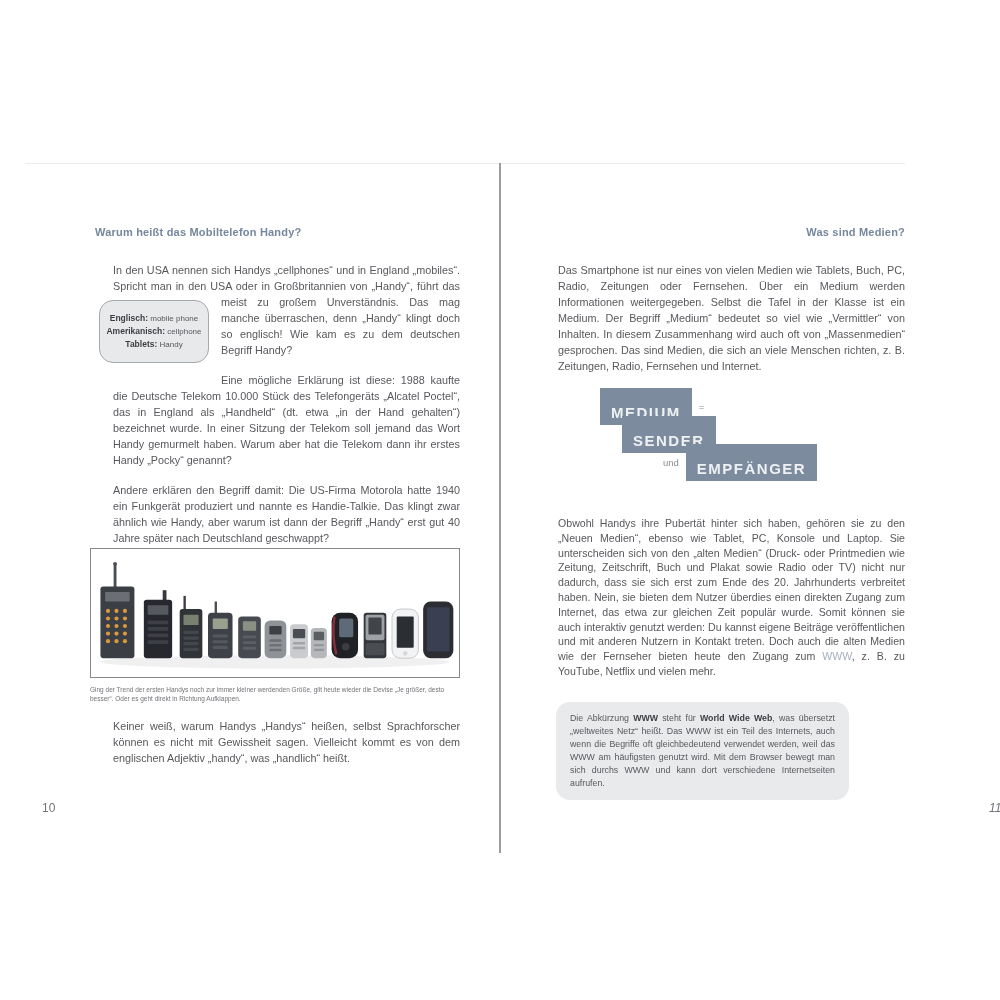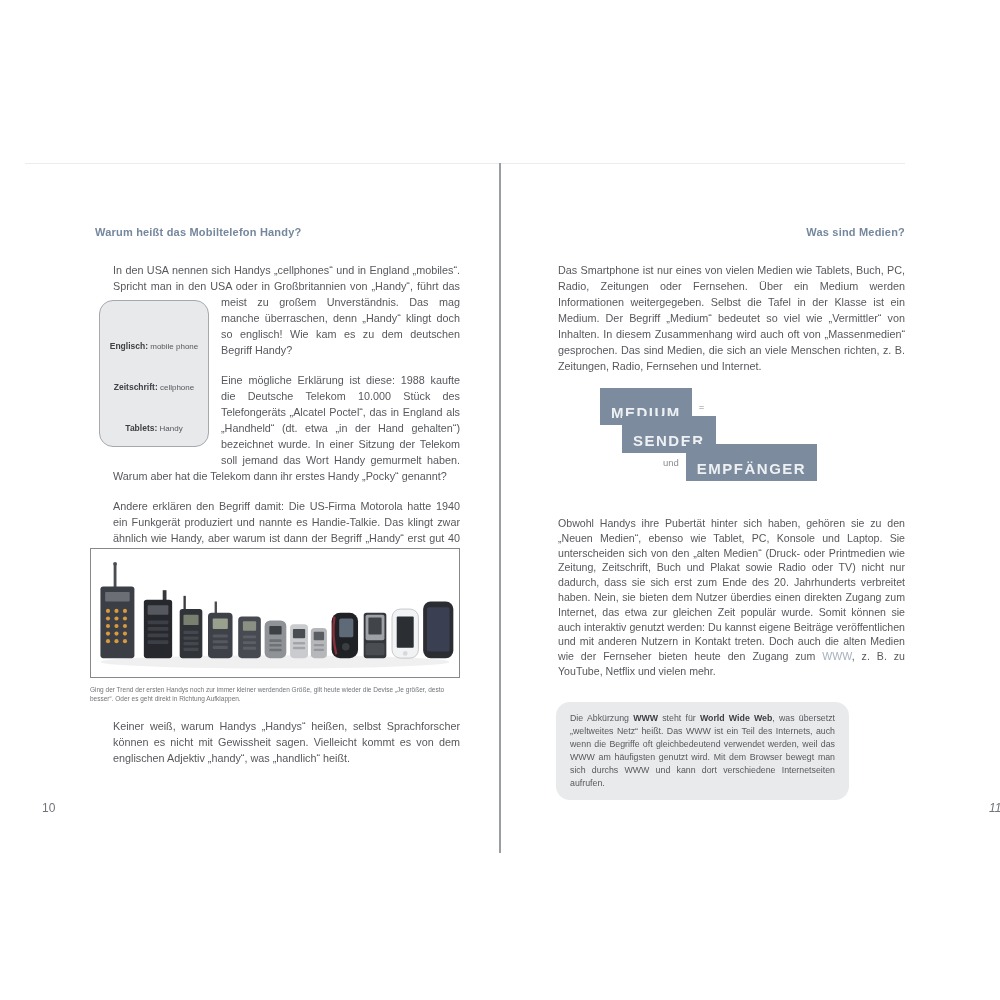--- a/index.html
+++ b/index.html
@@ -18,21 +18,21 @@
   .title-left{left:70px;top:63px;width:360px;}
   .title-right{left:533px;top:63px;width:347px;text-align:right;}
   .col{position:absolute;width:347px;font-size:10.8px;line-height:16px;text-align:justify;}
   .col p{margin:0 0 14px 0;}
   .left-col{left:88px;top:99px;}
   .right-p1{left:533px;top:99px;}
   .right-p2{left:533px;top:353px;line-height:14.8px;font-size:10.6px;}
   .vocab-float{float:left;display:block;width:96px;margin:6px 12px 16px -14px;padding:11px 6px;
        background:var(--vocab-bg);border:1px solid var(--vocab-border);border-radius:14px;
        text-align:center;font-size:8px;line-height:13px;}
-  .vocab-row{display:block;white-space:nowrap;margin-top:28px;}
+  .vocab-row{display:block;white-space:nowrap;}
   .vocab-row b{font-size:8.5px;color:var(--label-color);}
   .figure{position:absolute;left:65px;top:385px;width:370px;height:130px;background:#fff;
        border:1px solid var(--image-border);box-sizing:border-box;}
   .figure svg{display:block;width:100%;height:100%;}
   .caption{position:absolute;left:65px;top:522px;width:372px;font-size:6.5px;line-height:9px;
        color:var(--caption-color);text-align:left;}
   .left-p4{left:88px;top:555px;}
   .diagram{position:absolute;left:533px;top:225px;width:360px;font-size:0;}
   .dg-row{height:28px;white-space:nowrap;}
   .dg-box{display:inline-block;background:var(--box-bg);color:var(--box-text);
@@ -54,21 +54,21 @@
 <div class="spread">
   <div class="top-edge"></div>
   <div class="divider"></div>
 
   <div>
     <div class="title title-left">Warum heißt das Mobiltelefon Handy?</div>
 
     <div class="col left-col">
       <p><span>In den USA nennen sich Handys „cellphones“ und in England „mobiles“. Spricht man in den USA oder in Großbritannien von „Handy“, führt das </span><span class="vocab-float">
             <span class="vocab-row"><b>Englisch:</b><span> mobile phone</span></span>
-            <span class="vocab-row"><b>Zeitschrift:</b><span> cellphone</span></span>
+            <span class="vocab-row"><b>Amerikanisch:</b><span> cellphone</span></span>
             <span class="vocab-row"><b>Tablets:</b><span> Handy</span></span>
           </span><span>meist zu großem Unverständnis. Das mag manche überraschen, denn „Handy“ klingt doch so englisch! Wie kam es zu dem deutschen Begriff Handy?</span></p>
       <p>Eine mögliche Erklärung ist diese: 1988 kaufte die Deutsche Telekom 10.000 Stück des Telefongeräts „Alcatel Poctel“, das in England als „Handheld“ (dt. etwa „in der Hand gehalten“) bezeichnet wurde. In einer Sitzung der Telekom soll jemand das Wort Handy gemurmelt haben. Warum aber hat die Telekom dann ihr erstes Handy „Pocky“ genannt?</p>
       <p>Andere erklären den Begriff damit: Die US-Firma Motorola hatte 1940 ein Funkgerät produziert und nannte es Handie-Talkie. Das klingt zwar ähnlich wie Handy, aber warum ist dann der Begriff „Handy“ erst gut 40 Jahre später nach Deutschland geschwappt?</p>
     </div>
 
     <div class="figure">
       <svg viewBox="0 0 390 126" preserveAspectRatio="xMidYMax meet">
         <ellipse cx="195" cy="110" rx="185" ry="7" fill="rgba(0,0,0,0.06)"></ellipse>
 

